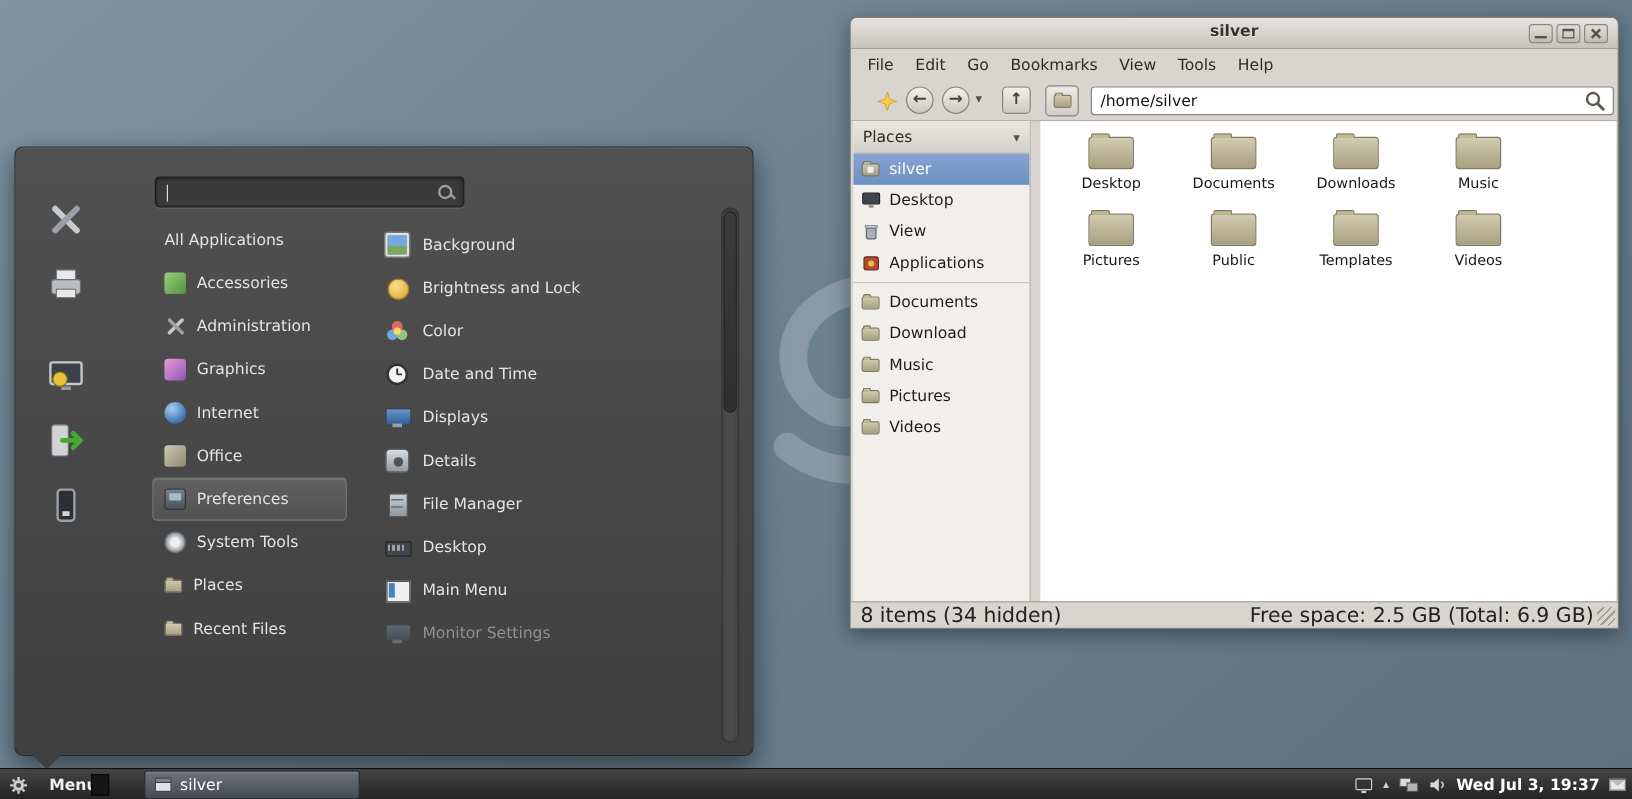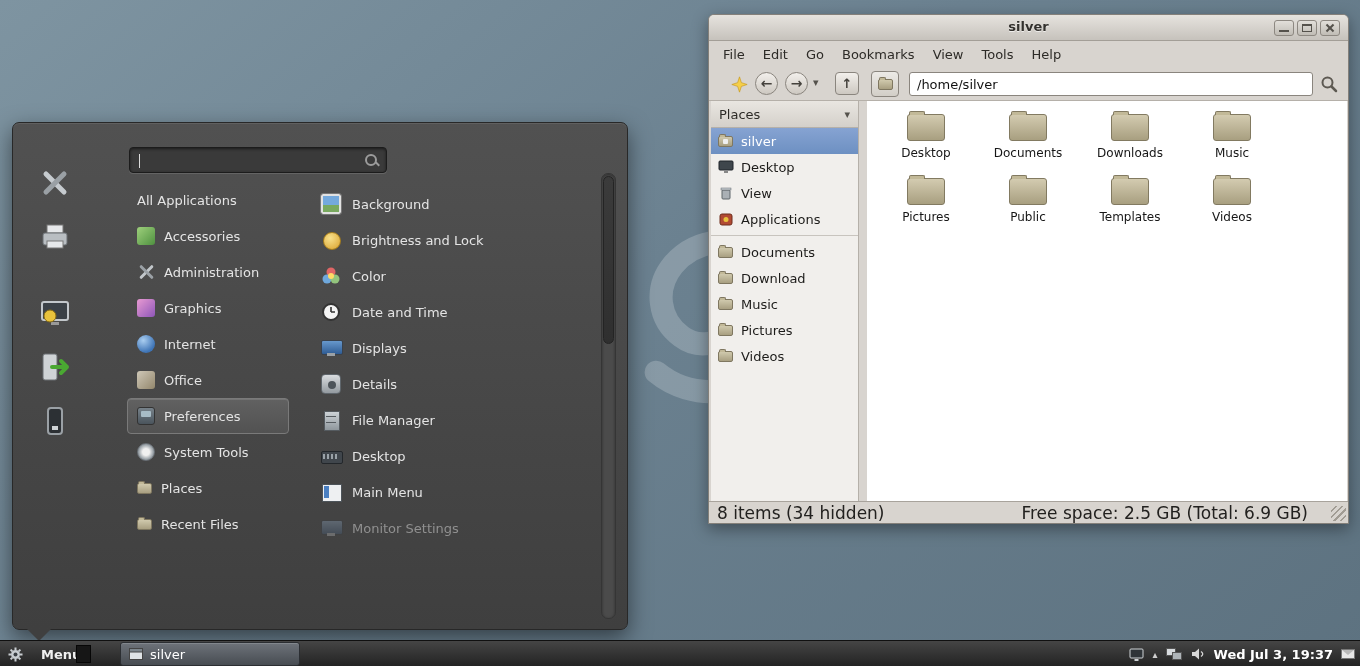--- a/index.html
+++ b/index.html
@@ -85,38 +85,38 @@
 .menubar{position:absolute;left:0;top:27px;right:0;height:25px;display:flex;align-items:center;padding-left:5px;}
 .mb-item{padding:3px 9px;font-size:13px;color:#2d2b27;}
 .toolbar{position:absolute;left:0;top:52px;right:0;height:34px;border-bottom:1px solid #b5b0a9;}
 .nav-circle{position:absolute;top:5px;width:23px;height:23px;border-radius:50%;background:linear-gradient(#f2efeb,#cdc8c1);border:1px solid #8a857e;color:#45423d;font-size:14px;line-height:21px;text-align:center;font-weight:bold;}
 .tb-star{position:absolute;left:22px;top:9px;width:17px;height:17px;}
 .tb-back{left:46px;}
 .tb-fwd{left:76px;}
 .tb-drop{position:absolute;left:104px;top:9px;font-size:11px;color:#55524c;}
 .tb-up{position:absolute;left:126px;top:5px;width:24px;height:23px;border-radius:4px;background:linear-gradient(#f2efeb,#cdc8c1);border:1px solid #8a857e;color:#45423d;font-size:13px;line-height:21px;text-align:center;font-weight:bold;}
 .tb-home{position:absolute;left:162px;top:4px;width:28px;height:26px;border:1px solid #8a857e;border-radius:4px;background:linear-gradient(#eceae6,#d2cec7);display:flex;align-items:center;justify-content:center;}
-.tb-loc{position:absolute;left:200px;top:5px;width:404px;height:24px;background:#fff;border:1px solid #8a857e;border-radius:3px;font:13px "DejaVu Sans",sans-serif;padding:0 7px;color:#111;outline:none;}
+.tb-loc{position:absolute;left:200px;top:5px;width:436px;height:24px;background:#fff;border:1px solid #8a857e;border-radius:3px;font:13px "DejaVu Sans",sans-serif;padding:0 7px;color:#111;outline:none;}
 .tb-search{position:absolute;right:9px;top:7px;width:20px;height:20px;}
 .sidebar{position:absolute;left:2px;top:86px;width:148px;bottom:22px;background:#f1efec;border-right:1px solid #b5b0a9;overflow:hidden;}
 .side-head{height:27px;background:linear-gradient(#e9e6e1,#d4d0ca);border-bottom:1px solid #b5b0a9;display:flex;align-items:center;padding:0 8px;font-size:13px;color:#2d2b27;}
 .side-head .dd{margin-left:auto;font-size:11px;color:#55524c;}
 .side-row{display:flex;align-items:center;height:26px;padding:0 6px;font-size:13px;color:#1d1c1a;white-space:nowrap;}
 .side-row .sic{margin-right:7px;width:17px;display:flex;justify-content:center;flex:none;}
 .side-row.sel{background:linear-gradient(#86a3d2,#6d90c2);color:#fff;}
 .side-sep{height:1px;background:#c8c4be;margin:3px 0;}
 .pane-sep{position:absolute;left:150px;width:8px;top:86px;bottom:22px;}
 .filepane{position:absolute;left:158px;top:86px;right:1px;bottom:22px;background:#fff;}
 .grid{position:absolute;left:8px;top:8px;display:grid;grid-template-columns:repeat(4,102px);grid-auto-rows:64px;}
 .fcell{display:flex;flex-direction:column;align-items:center;}
 .fcell .f-lg{margin-top:5px;}
 .flabel{margin-top:5px;font-size:12px;color:#161616;}
 .statusbar{position:absolute;left:0;right:0;bottom:0;height:22px;background:#d8d4cf;border-top:1px solid #a8a39c;display:flex;align-items:center;font-size:17px;color:#22211f;}
 .status-left{margin-left:8px;}
-.status-right{margin-left:auto;margin-right:40px;}
+.status-right{margin-left:auto;margin-right:20px;}
 .grip{position:absolute;right:2px;bottom:2px;width:15px;height:15px;
   background:repeating-linear-gradient(135deg,transparent 0 3px,#a19c94 3px 4.5px);}
 
 
 .panel{position:absolute;left:0;bottom:0;width:1360px;height:26px;z-index:5;background:linear-gradient(#454545,#232323);border-top:1px solid #101010;}
 .menu-btn{position:absolute;left:0;top:0;height:26px;display:flex;align-items:center;padding:0 8px;gap:18px;color:#f0f0f0;font-size:13px;font-weight:bold;}
 .panel-handle{position:absolute;left:76px;top:4px;width:15px;height:18px;background:#161616;border:1px solid #060606;}
 .task-btn{position:absolute;left:120px;top:1px;width:180px;height:24px;background:linear-gradient(#6e737a,#474c52);border:1px solid #2b2e32;border-radius:3px;display:flex;align-items:center;gap:7px;padding-left:8px;color:#fff;font-size:13px;box-shadow:inset 0 1px 0 rgba(255,255,255,.15);}
 .tray{position:absolute;right:5px;top:0;height:26px;display:flex;align-items:center;gap:8px;}
 .clock{color:#fff;font-size:13px;font-weight:bold;white-space:nowrap;}

